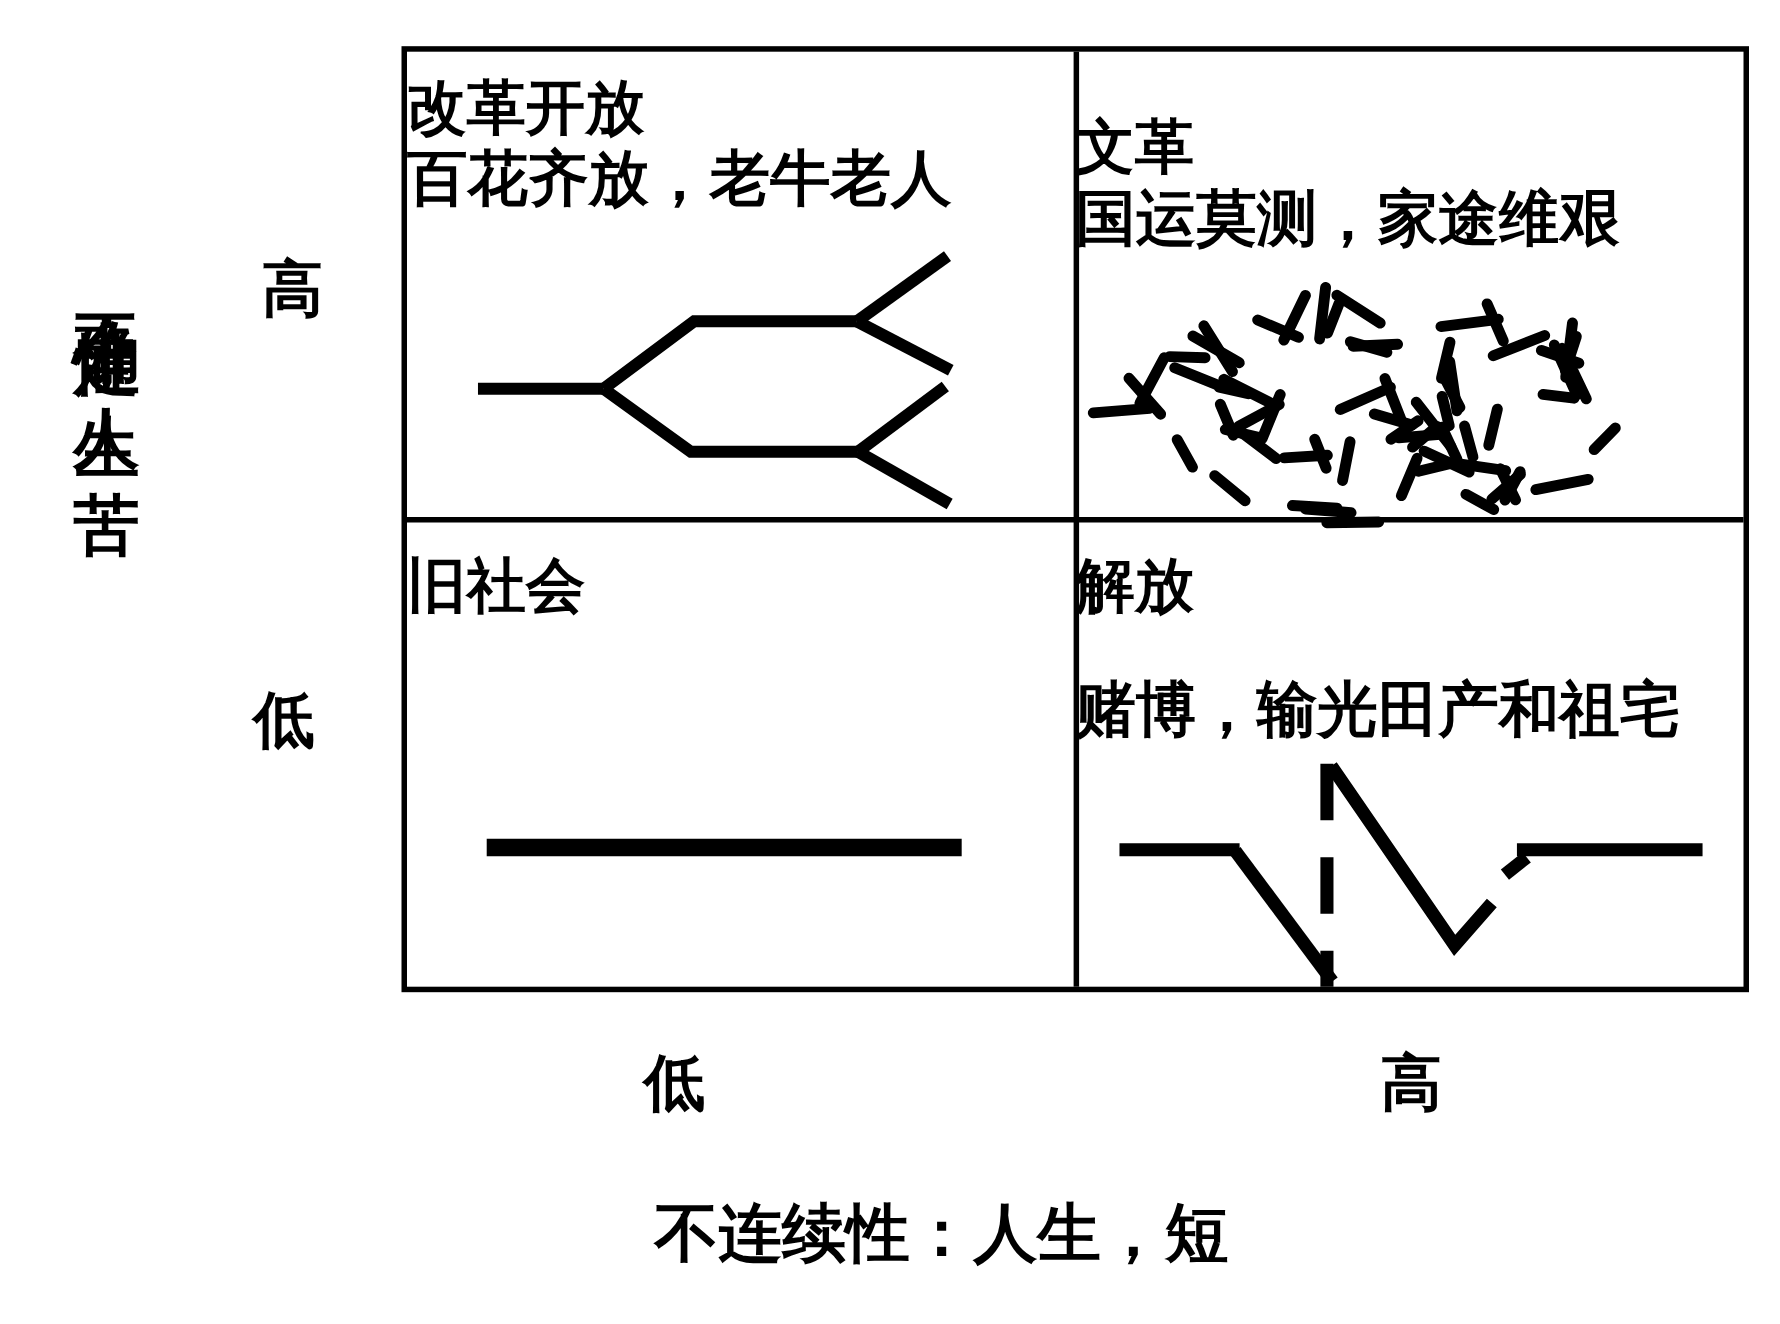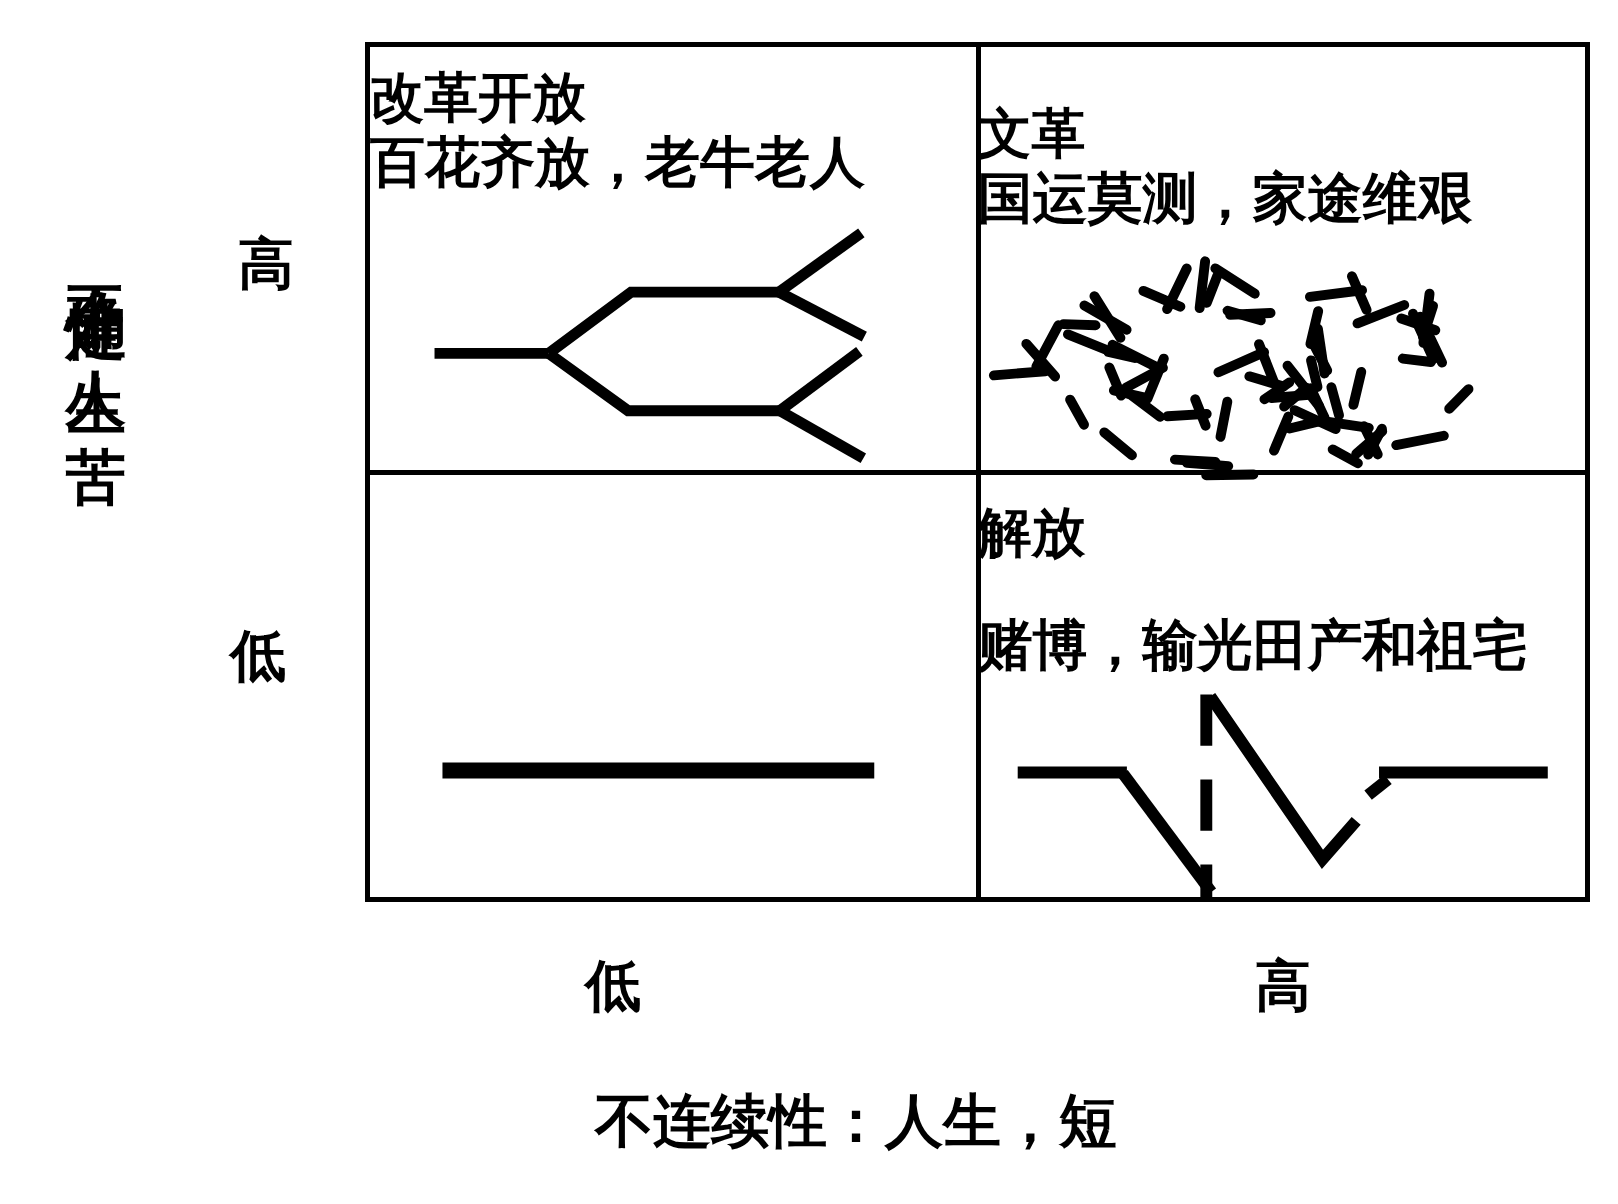--- a/index.html
+++ b/index.html
@@ -139,20 +139,21 @@
       <div class="q-title">文革</div>
       <div class="q-subtitle">国运莫测，家途维艰</div>
     </div>
 
     <div class="cell cell-bl">
       <svg class="drawing" viewBox="0 0 612 430" preserveAspectRatio="none">
         <g stroke="currentColor" stroke-width="16" fill="none" stroke-linecap="butt">
           <path d="M73 302 H508"></path>
         </g>
       </svg>
+      <div class="q-title">旧社会</div>
     </div>
 
     <div class="cell cell-br">
       <svg class="drawing" viewBox="0 0 612 430" preserveAspectRatio="none">
         <g stroke="currentColor" stroke-width="12" fill="none" stroke-linecap="butt">
           <path d="M40 304 H150"></path>
           <path d="M146 305 L235 425"></path>
           <path d="M230 225 V432" stroke-dasharray="52 34"></path>
           <path d="M234 227 L347 392 L381 353"></path>
           <path d="M393 327 L413 311"></path>

